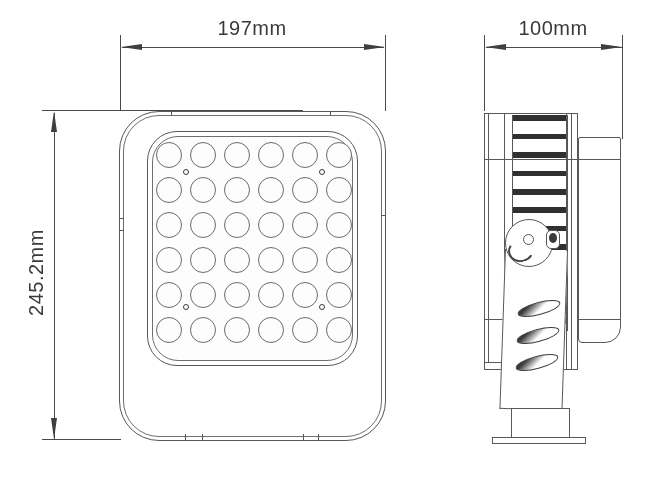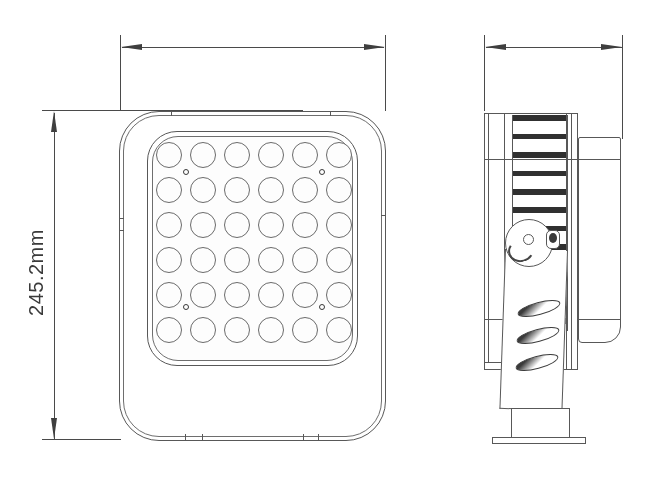--- a/index.html
+++ b/index.html
@@ -38,26 +38,28 @@
   .knob{position:absolute;left:546px;top:230px;width:14px;height:19px;border:1.5px solid #585858;
         border-radius:5px;background:#fff;box-sizing:border-box;}
   .knob-dot{position:absolute;left:549px;top:233px;width:8px;height:10px;border-radius:50%;background:#3a3a3a;}
   .tick{background:#585858;}
 </style>
 </head>
 <body>
 
 <div class="canvas">
 
+  <div class="dim-label" style="left:192px;top:17px;">197mm</div>
   <div class="vline dline" style="left:120px;top:35px;height:76px;"></div>
   <div class="vline dline" style="left:385px;top:35px;height:76px;"></div>
   <div class="hline dline" style="left:122px;top:47px;width:262px;"></div>
   <div class="arrow left" style="left:121px;top:44px;"></div>
   <div class="arrow right" style="left:364px;top:44px;"></div>
 
+  <div class="dim-label" style="left:493px;top:17px;">100mm</div>
   <div class="vline dline" style="left:484px;top:35px;height:76px;"></div>
   <div class="vline dline" style="left:622px;top:35px;height:104px;"></div>
   <div class="hline dline" style="left:486px;top:47px;width:136px;"></div>
   <div class="arrow left" style="left:485px;top:44px;"></div>
   <div class="arrow right" style="left:601px;top:44px;"></div>
 
   <div class="dim-label rot" style="left:-24px;top:261px;">245.2mm</div>
   <div class="hline dline" style="left:42px;top:110px;width:261px;"></div>
   <div class="hline dline" style="left:42px;top:439px;width:79px;"></div>
   <div class="vline dline" style="left:54px;top:113px;height:326px;"></div>

